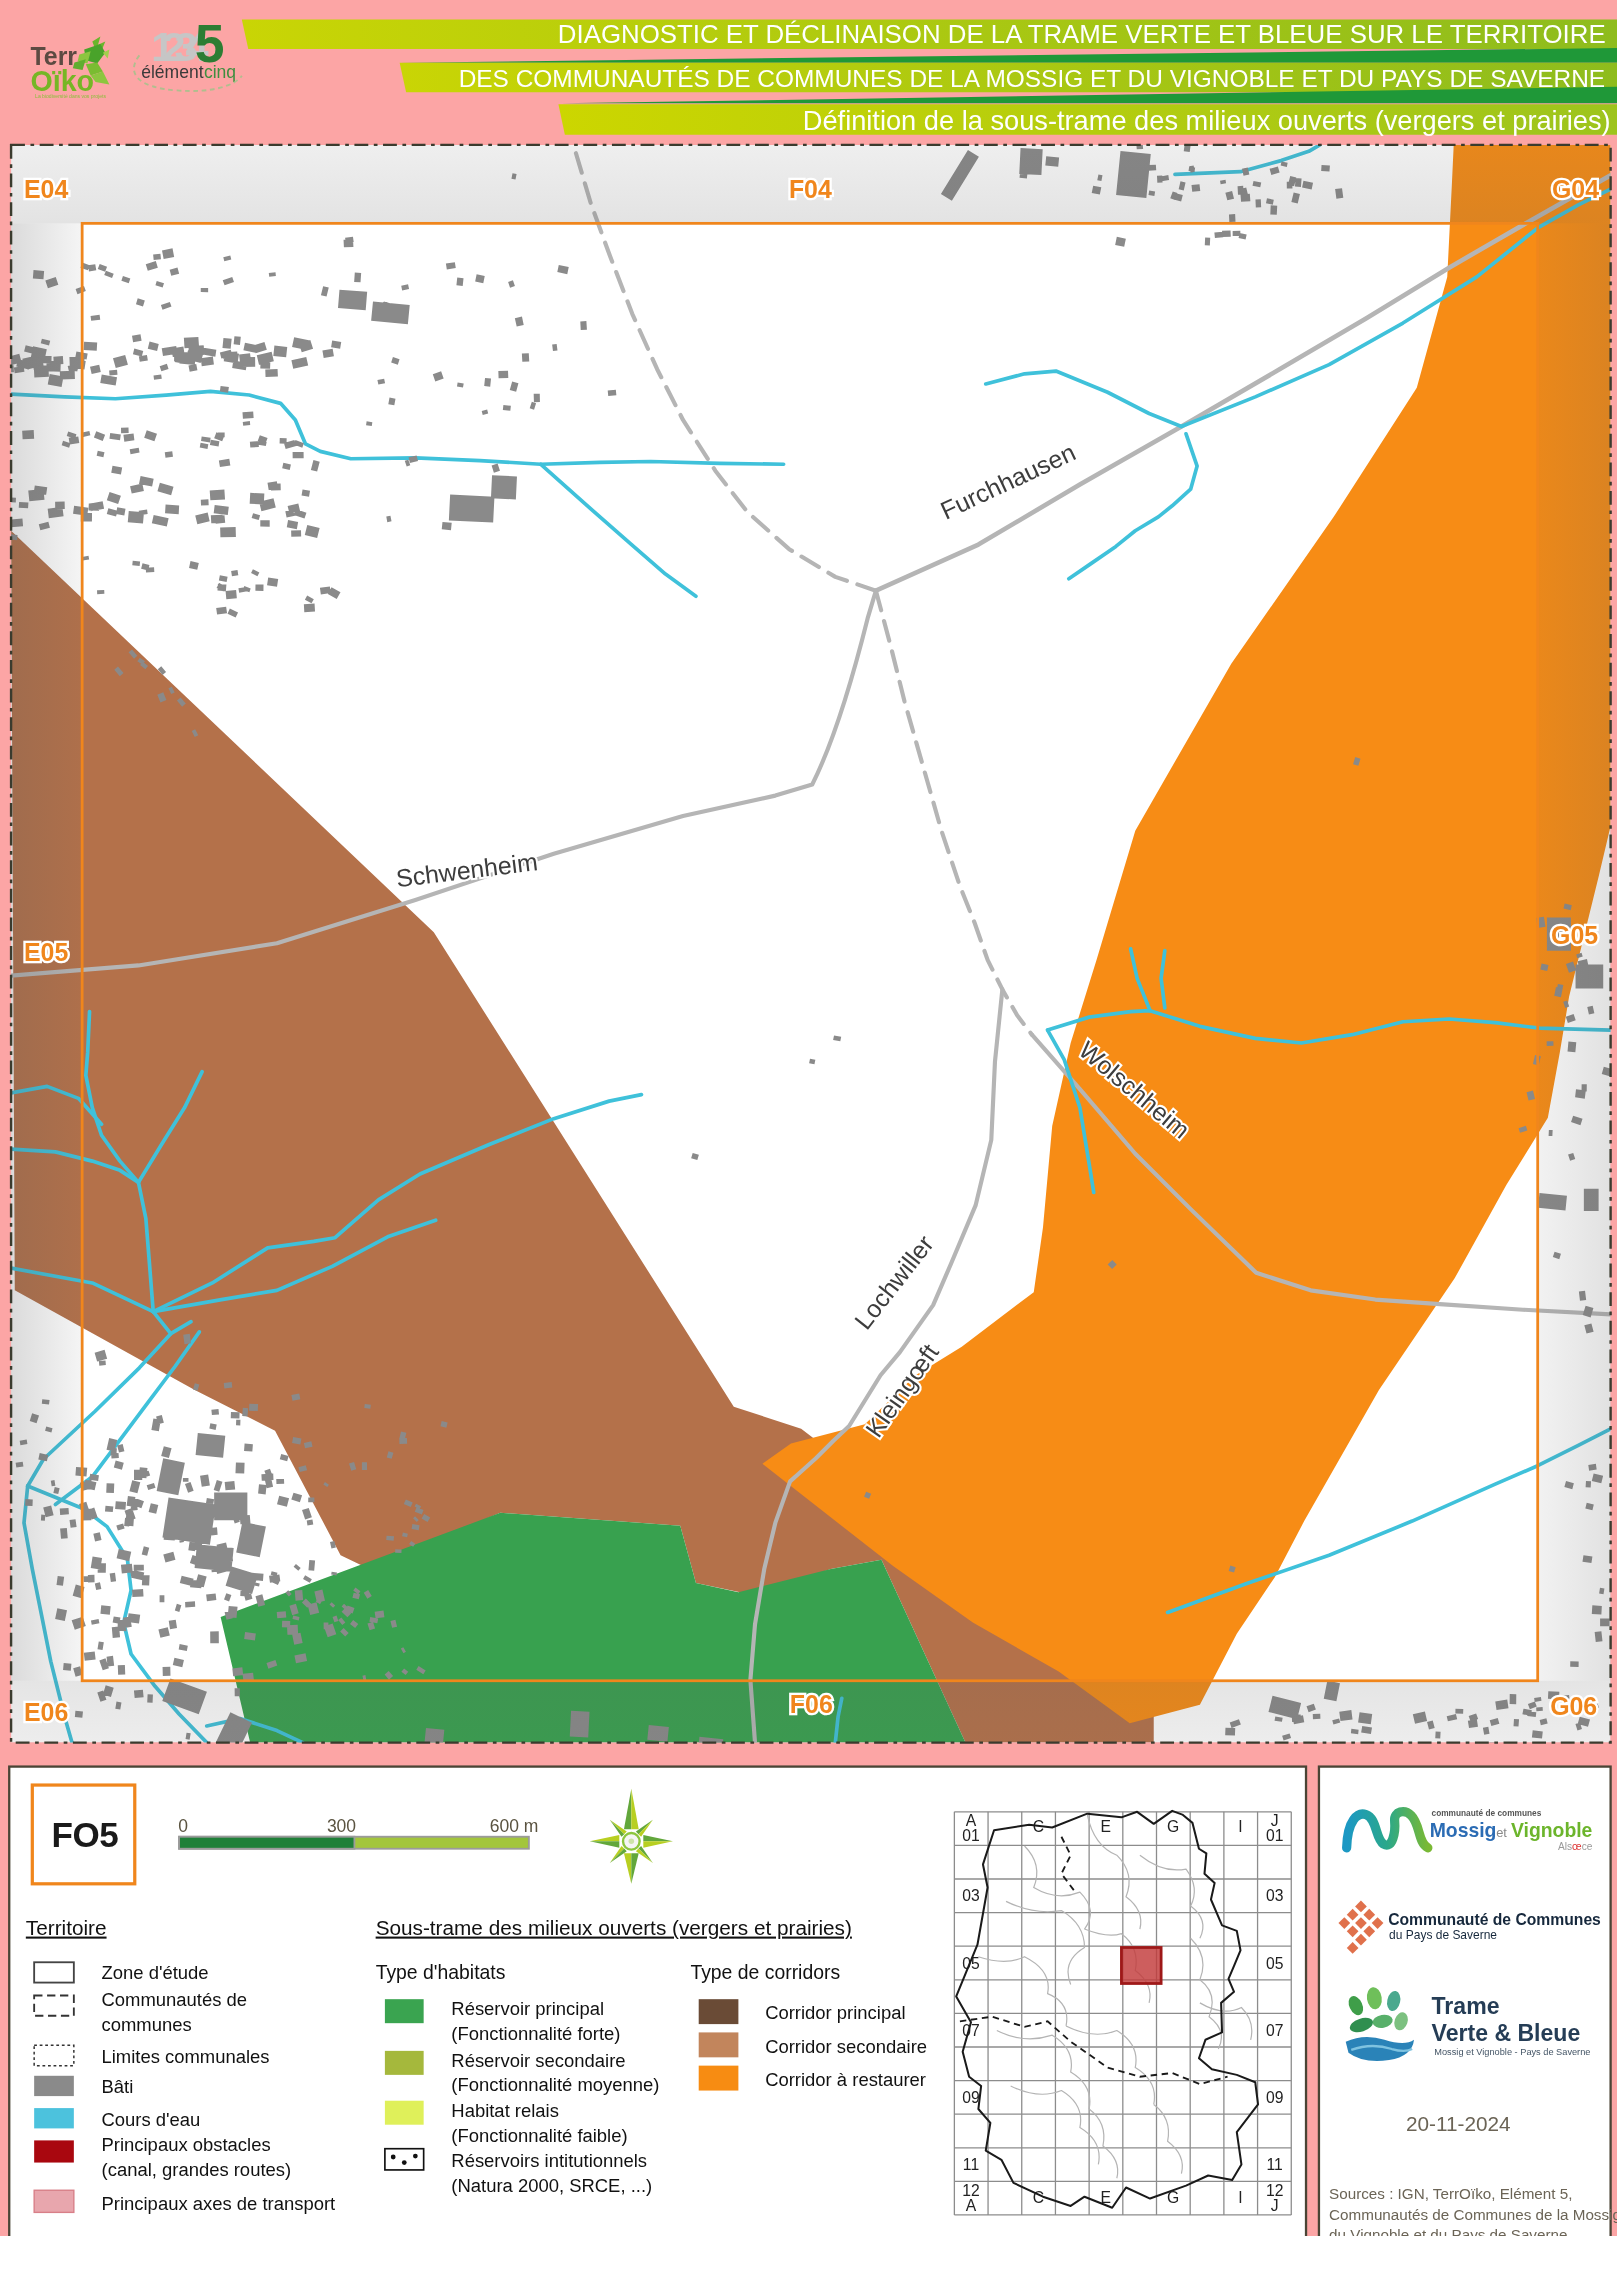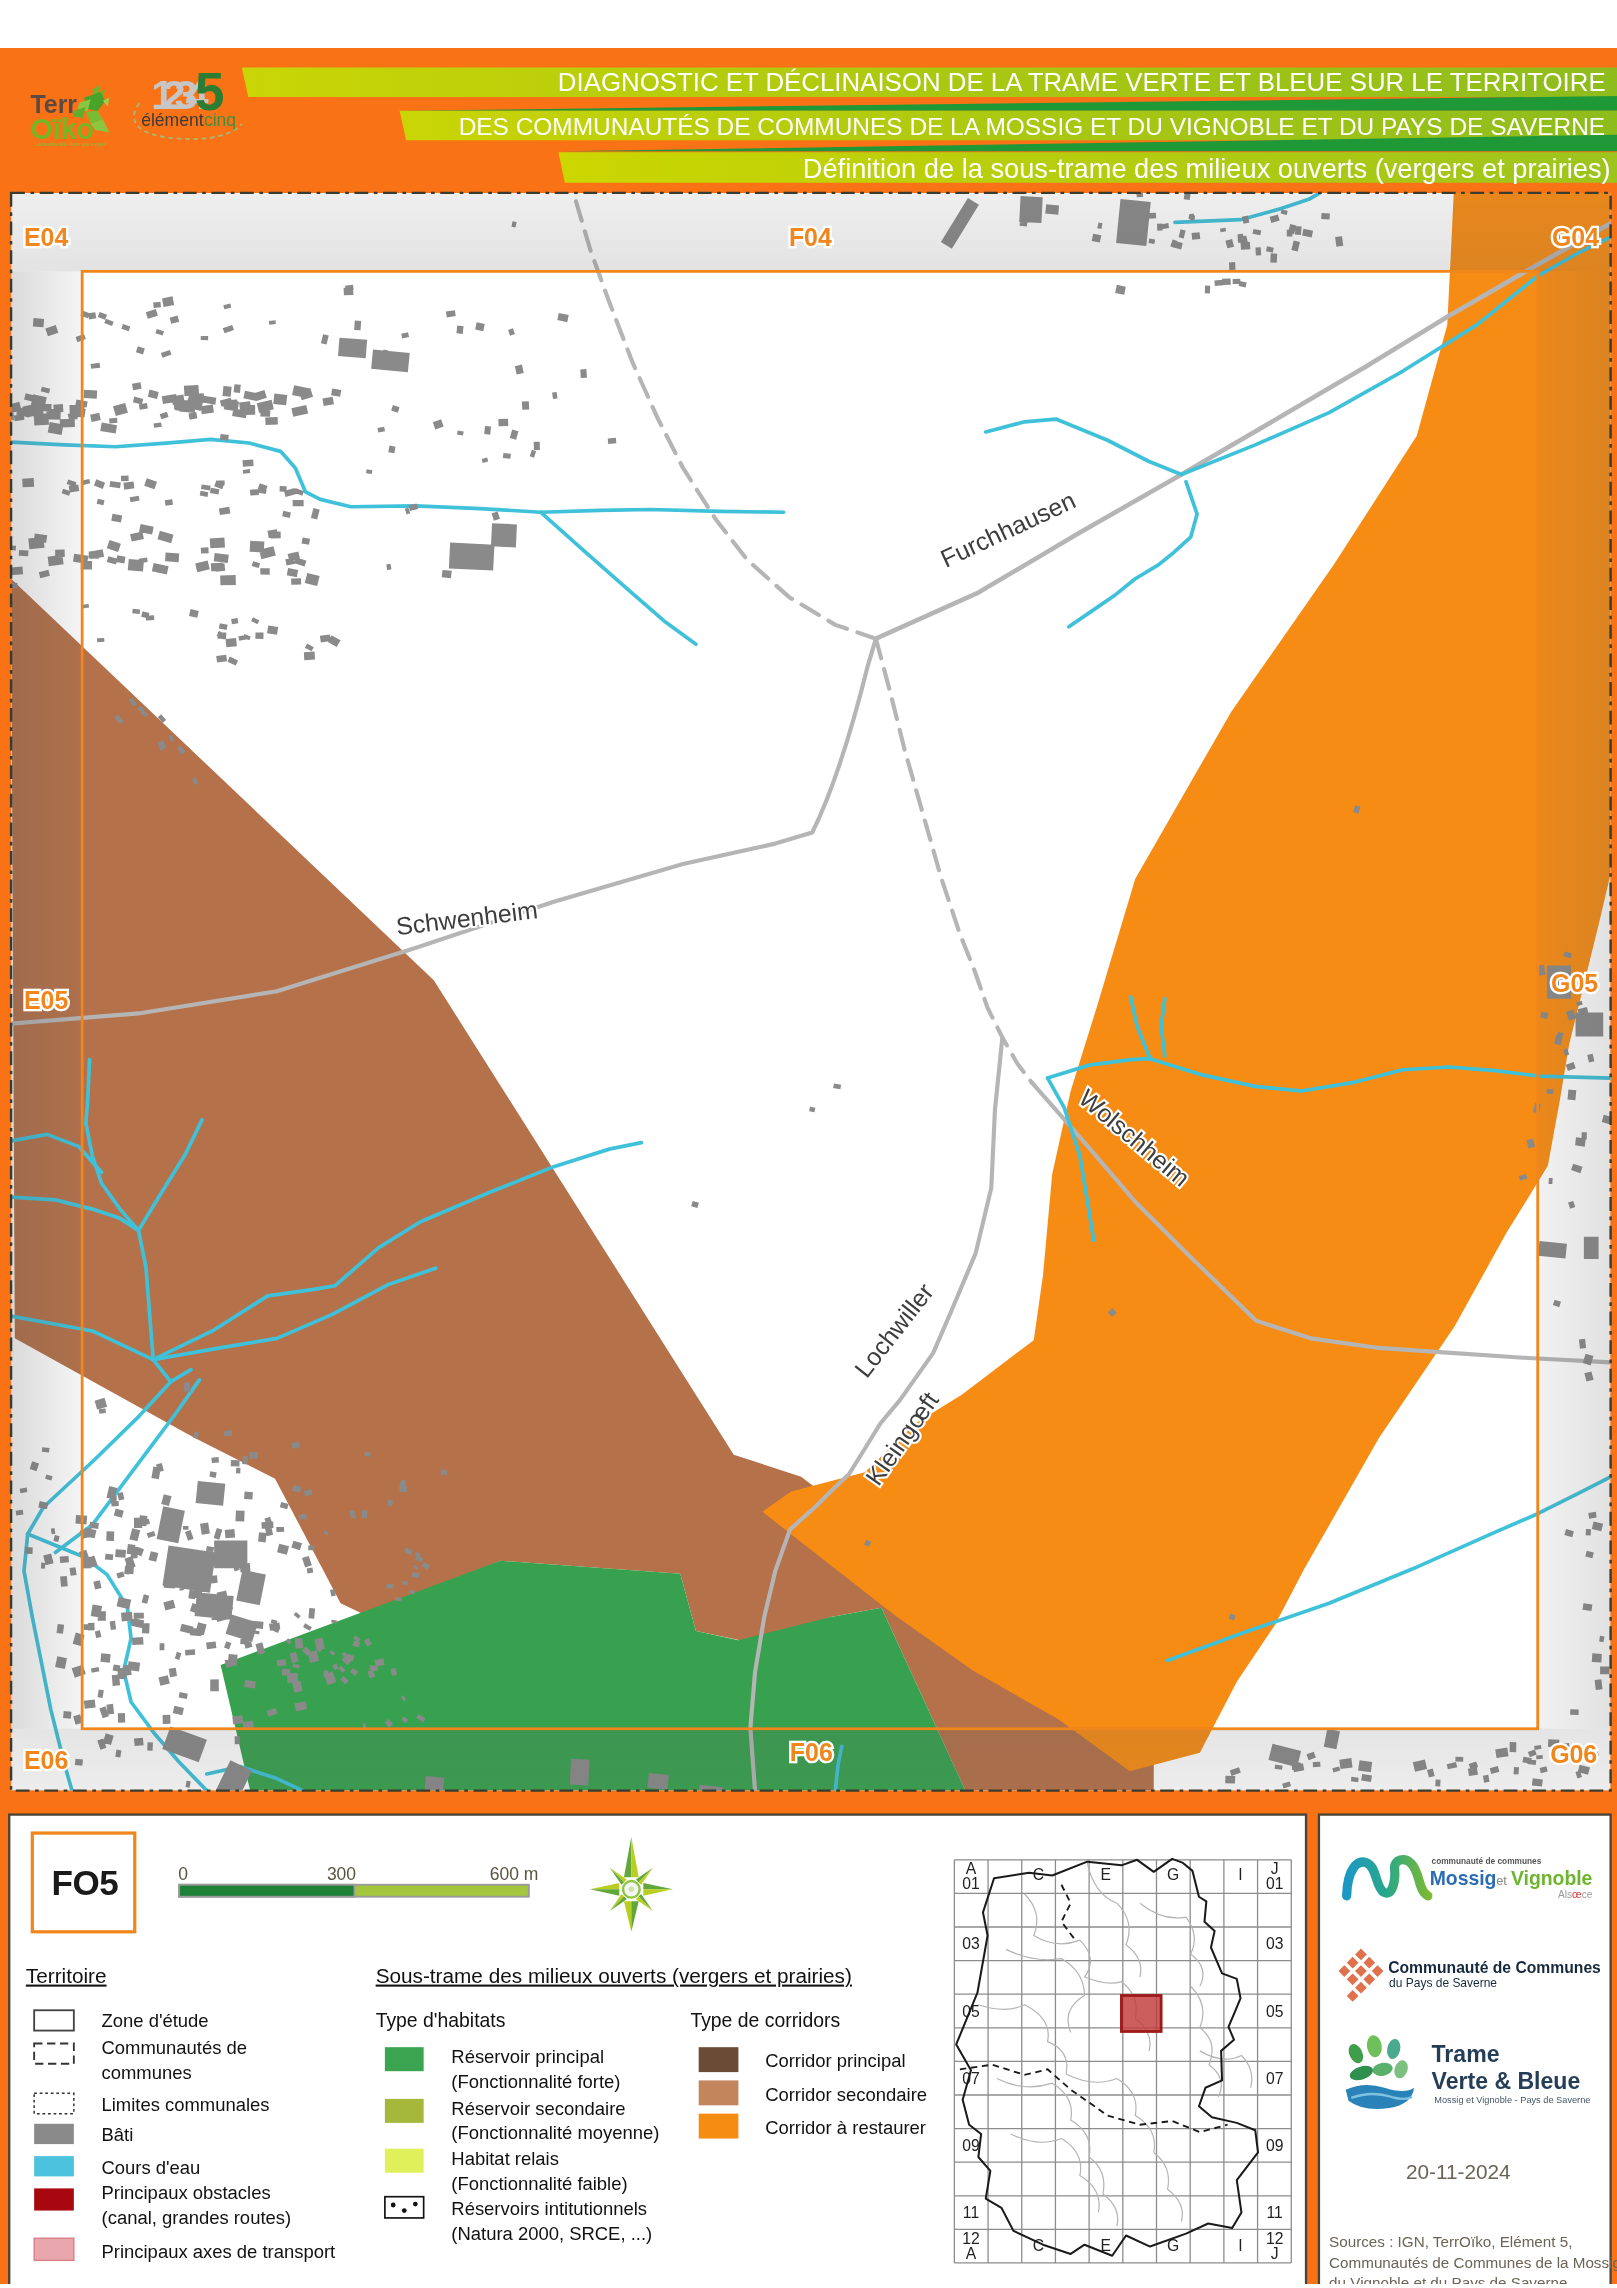--- a/index.html
+++ b/index.html
@@ -1,17 +1,17 @@
 <!DOCTYPE html>
 <html style="font-size:14.8px"><head>
 <meta charset="utf-8">
 <style>
 html,body{margin:0;padding:0;background:#fff;}
 *{font-family:"Liberation Sans",sans-serif;}
-#page{position:relative;width:1618px;height:2236px;background:#f97316;overflow:hidden;margin-top:48px;}
+#page{position:relative;width:1618px;height:2236px;background:#fca5a5;overflow:hidden;}
 svg{position:absolute;left:0;top:0;}
 </style>
 </head>
 <body>
 <div id="page">
 <svg width="1618" height="2289" viewBox="0 0 1753 2480">
 <defs>
 <linearGradient id="ban1" x1="0" y1="0" x2="1" y2="0">
  <stop offset="0" stop-color="#c9d505"></stop>
           <stop offset="1" stop-color="#8ebc1d"></stop>

